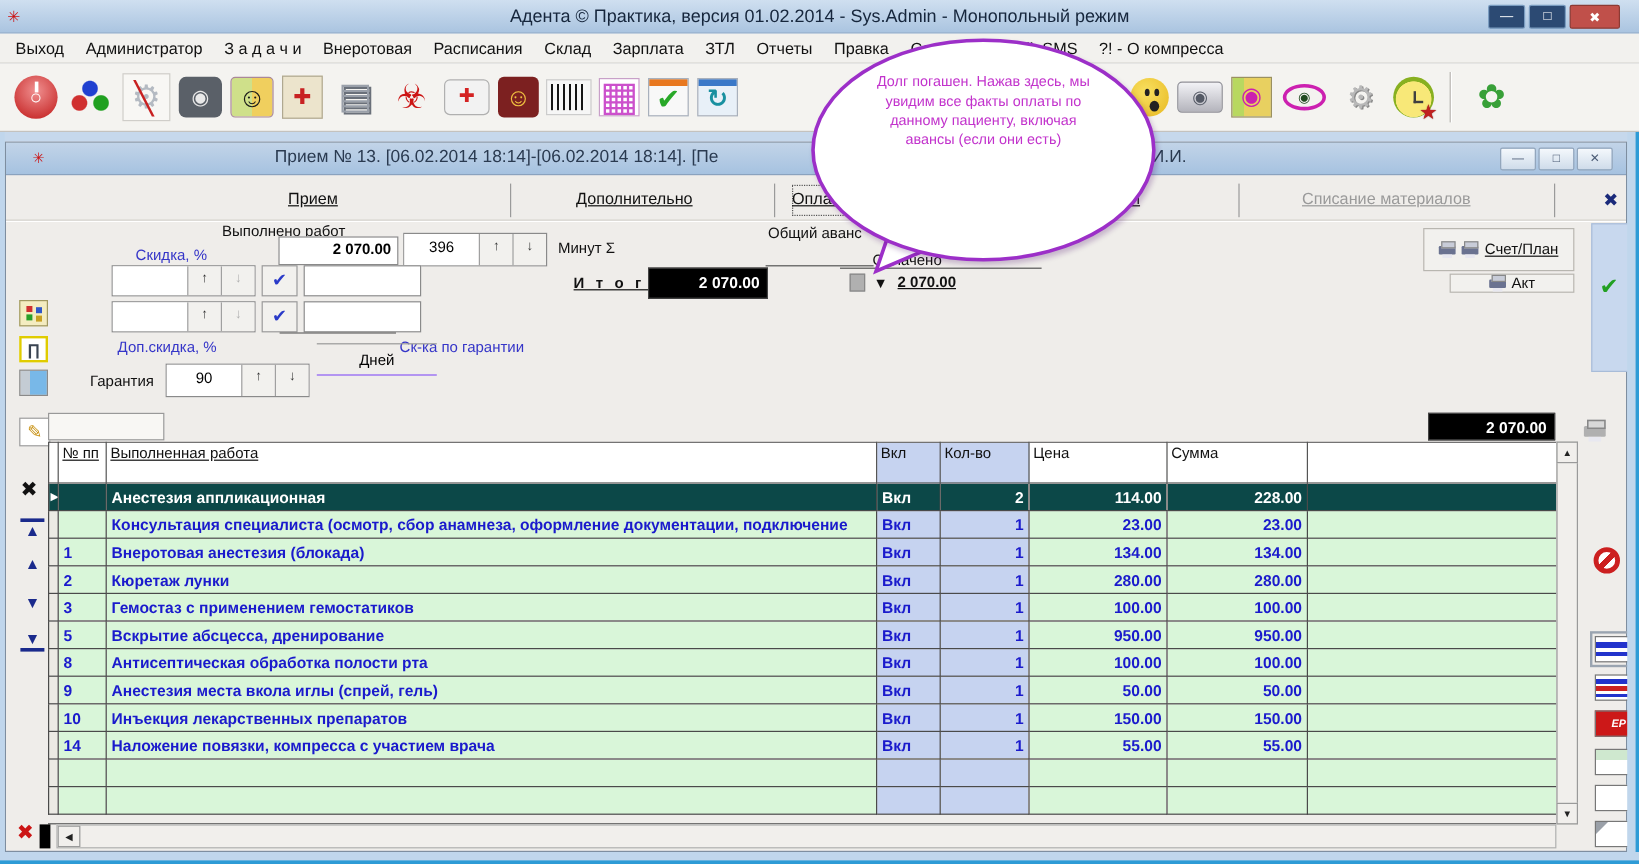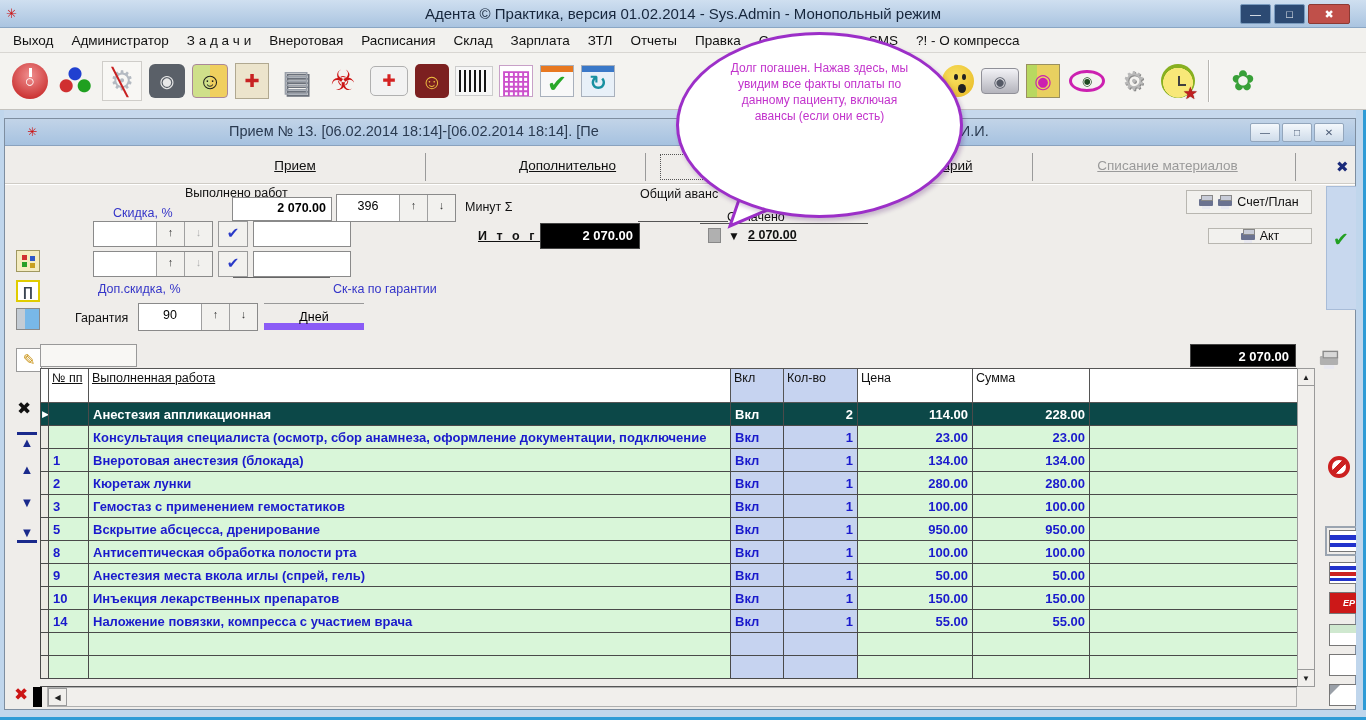--- a/index.html
+++ b/index.html
@@ -90,21 +90,21 @@
   .desktop { left:0; top:110px; width:1366px; height:610px; background:#c6d8ec; }
   .innerwin { left:4px; top:118px; width:1352px; height:592px; background:#efedea; border:1px solid #7e8ea0; }
   .ititle { left:5px; top:119px; width:1350px; height:27px; background:linear-gradient(#c2d4e8,#a6c2e0);
     border-bottom:1px solid #8aa2be; }
   .ititle .t { position:absolute; top:4px; font-size:14.5px; color:#2a3a50; white-space:nowrap; }
   .iwb { position:absolute; top:123px; width:30px; height:19px; background:linear-gradient(#f4f8fc,#cfdcea);
     border:1px solid #93a6bc; border-radius:2px; color:#4a5a74; font-size:10px;
     display:flex; align-items:center; justify-content:center; }
 
   
-  .tab { position:absolute; top:158px; font-size:13.5px; color:#111; text-decoration:underline; text-align:center; }
+  .tab { position:absolute; top:158px; font-size:13.5px; color:#111; text-decoration:underline; }
   .tab.disabled { color:#9a9a9a; }
   .tabbox { left:660px; top:154px; width:155px; height:26px; border:1px dotted #555; }
   .tabsep { position:absolute; top:153px; width:1px; height:28px; background:#9a9a9a; }
   .tabline { left:5px; top:183px; width:1350px; height:2px; border-top:1px solid #cfccc6; border-bottom:1px solid #fff; }
 
   
   .lbl { position:absolute; font-size:12.5px; color:#111; white-space:nowrap; }
   .lbl.blue { color:#3535c8; }
   .fld { position:absolute; background:#fff; border:1px solid #8a8a8a; font-size:12.5px; }
   .fld.num { font-weight:bold; text-align:right; padding:3px 5px 0 0; }
@@ -337,35 +337,35 @@
 <div class="lbl blue" style="left:98px;top:282px;">Доп.скидка, %</div>
 <div class="abs" style="left:233px;top:258px;width:97px;height:20px;border-bottom:1px solid #666;"></div>
 <div class="lbl blue" style="left:333px;top:282px;">Ск-ка по гарантии</div>
 
 <div class="lbl" style="left:75px;top:311px;">Гарантия</div>
 <div class="spin" style="left:138px;top:303px;width:120px;height:28px;">
   <div class="val">90</div>
   <div class="btn">↑</div>
   <div class="btn">↓</div>
 </div>
-<div class="abs" style="left:264px;top:303px;width:100px;height:27px;border-top:1px solid #999;border-bottom:7px solid #8b5cf6;text-align:center;font-size:12.5px;padding-top:6px;">Дней</div>
+<div class="abs" style="left:264px;top:286px;width:100px;height:27px;border-top:1px solid #999;border-bottom:1px solid #8b5cf6;text-align:center;font-size:12.5px;padding-top:6px;">Дней</div>
 
 <div class="lbl" style="left:478px;top:229px;font-weight:bold;text-decoration:underline;letter-spacing:3px;">И т о г о</div>
 <div class="blackbox" style="left:540px;top:223px;width:100px;height:26px;">2 070.00</div>
 
 <div class="lbl" style="left:640px;top:187px;">Общий аванс</div>
 <div class="abs" style="left:638px;top:200px;width:90px;height:22px;border-bottom:1px solid #555;"></div>
 
 <div class="abs" style="left:700px;top:204px;width:168px;height:20px;border-bottom:1px solid #555;"></div>
 <div class="lbl" style="left:727px;top:210px;">Оплачено</div>
 <div class="abs" style="left:708px;top:228px;width:13px;height:15px;background:#b0b0b0;border:1px solid #888;"></div>
 <div class="abs" style="left:728px;top:229px;font-size:12px;color:#111;">▼</div>
 <div class="lbl" style="left:748px;top:228px;font-weight:bold;text-decoration:underline;">2 070.00</div>
 
-<div class="panelbtn" style="left:1186px;top:190px;width:126px;height:24px;">
+<div class="panelbtn" style="left:1186px;top:190px;width:126px;height:36px;text-decoration:underline;">
   <span class="printer"></span>
   <span class="printer"></span>
   <span>Счет/План</span>
 </div>
 <div class="panelbtn" style="left:1208px;top:228px;width:104px;height:16px;">
   <span class="printer"></span>
   <span>Акт</span>
 </div>
 
 <div class="abs bluepanel"></div>

